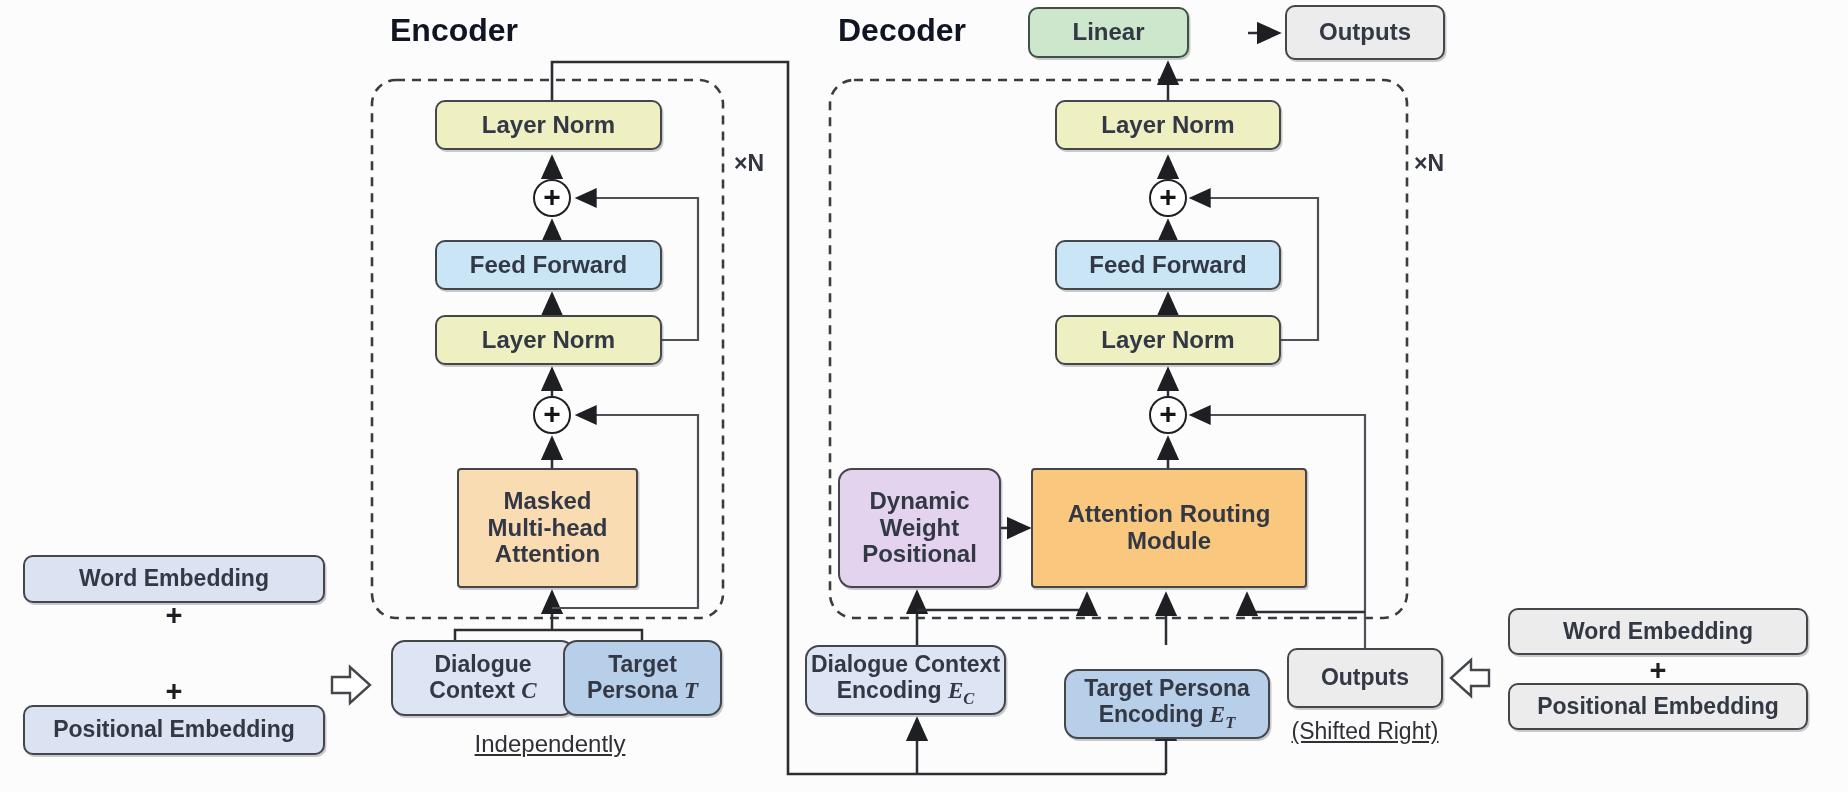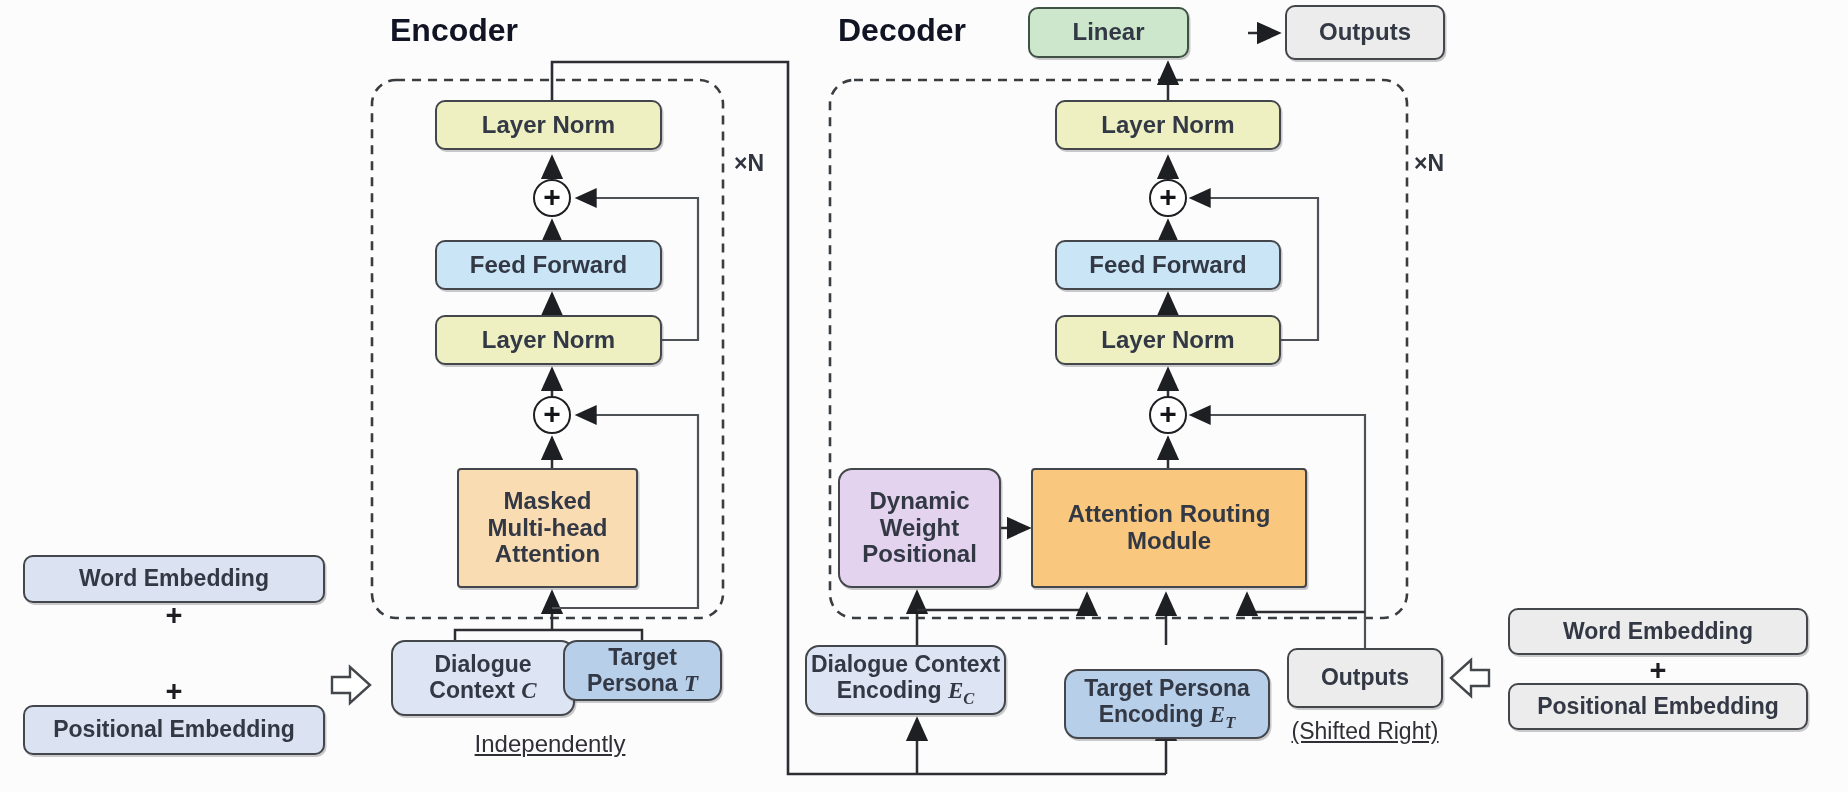--- a/index.html
+++ b/index.html
@@ -120,21 +120,21 @@
   <div class="box mma r22 f24" style="left:457px;top:468px;width:181px;height:120px;">
     <span>Masked</span>
     <span>Multi-head</span>
     <span>Attention</span>
     </div>
 
   <div class="box ctx r14 f23" style="left:377px;top:640px;width:184px;height:76px;margin-left:14px;">
     <span>Dialogue</span>
     <span><span>Context </span><span class="sym">C</span></span>
     </div>
-  <div class="box persona r14 f23" style="left:563px;top:640px;width:159px;height:61px;">
+  <div class="box persona r14 f23" style="left:563px;top:640px;width:159px;height:76px;">
     <span>Target</span>
     <span><span>Persona </span><span class="sym">T</span></span>
     </div>
   <div class="note" style="left:550px;top:730px;">Independently</div>
 
   <div class="box linear r10 f24" style="left:1028px;top:7px;width:161px;height:51px;">
     <span>Linear</span>
     </div>
   <div class="box graybox r10 f24" style="left:1285px;top:5px;width:160px;height:55px;">
     <span>Outputs</span>

